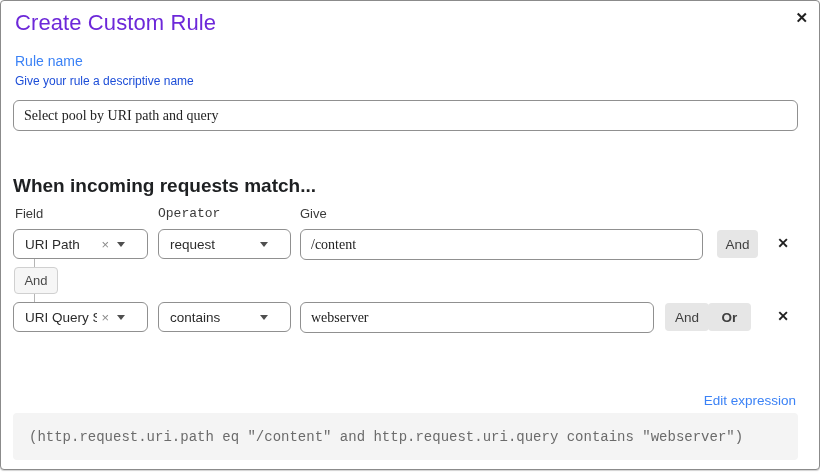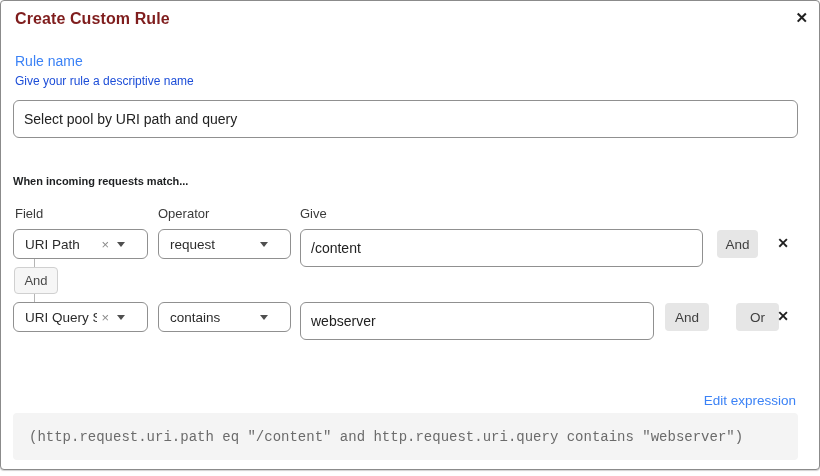--- a/index.html
+++ b/index.html
@@ -13,43 +13,43 @@
     width:820px; height:470px;
     background:#fff;
     border:1px solid #8b8b8b;
     border-radius:4px;
     box-shadow:0 1px 1px rgba(0,0,0,0.18);
   }
   .abs { position:absolute; }
 
   .title {
     left:14px; top:9px;
-    font-size:16px; font-weight:bold; color:#7f1d1d;
+    font-size:22px; font-weight:normal; color:#6d28d9;
     letter-spacing:0.1px;
   }
   .close-btn {
     right:9px; top:7px;
     font-size:15px; font-weight:bold; color:#1f1f1f;
     cursor:pointer; line-height:1; padding:2px;
   }
 
   .field-label { font-size:14px; color:#3b82f6; }
   .helper-text { font-size:12px; color:#1d4ed8; }
 
   .tinput {
-    height:38px;
+    height:31px;
     border:1px solid #909090; border-radius:6px;
     padding:0 10px;
     font-size:14px; color:#222; background:#fff;
-    font-family:Liberation Sans, sans-serif;
+    font-family:Liberation Serif, serif;
     outline:none;
   }
   .rule-input { left:12px; top:99px; width:785px; }
 
-  .section-heading { font-size:11px; font-weight:bold; color:#1e2022; }
+  .section-heading { font-size:19px; font-weight:bold; color:#1e2022; }
   .col-label { font-size:13px; color:#3a3a3a; top:205px; }
 
   .match-row { left:0; width:820px; height:30px; }
 
   .select {
     position:absolute; height:30px;
     background:#fff; border:1px solid #909090; border-radius:6px;
     display:flex; align-items:center;
     padding:0 22px 0 11px;
     font-size:13.5px; color:#2b2b2b;
@@ -73,21 +73,21 @@
 
   .conn-btn {
     position:absolute; top:1px; height:28px;
     background:#e6e6e6; border:none; border-radius:4px;
     font-size:13.5px; color:#404040;
     font-family:"Liberation Sans", sans-serif;
     cursor:pointer;
   }
   .btn-and-1 { left:716px; width:41px; }
   .btn-and-2 { left:664px; width:44px; }
-  .btn-or-2  { left:735px; width:43px; }
+  .btn-or-2  { left:707px; width:43px;font-weight:bold; }
 
   .del-x {
     position:absolute; left:772px; top:7px; width:20px;
     text-align:center;
     font-weight:bold; font-size:14px; color:#1f1f1f;
     line-height:1; cursor:pointer;
   }
 
   .and-pill {
     left:13px; top:266px; width:44px; height:27px;
@@ -122,21 +122,21 @@
   <div class="abs title">Create Custom Rule</div>
   <div class="abs close-btn">✕</div>
 
   <div class="abs field-label" style="left:14px; top:52px;">Rule name</div>
   <div class="abs helper-text" style="left:14px; top:73px;">Give your rule a descriptive name</div>
   <input class="abs tinput rule-input" type="text" value="Select pool by URI path and query" style="">
 
   <div class="abs section-heading" style="left:12px; top:174px;">When incoming requests match...</div>
 
   <div class="abs col-label" style="left:14px;">Field</div>
-  <div class="abs col-label" style="left:157px;">Operator</div>
+  <div class="abs col-label" style="left:157px;font-family:Liberation Mono, monospace;">Operator</div>
   <div class="abs col-label" style="left:299px;">Give</div>
 
   <div class="abs match-row" style="top:228px;">
     <div class="select sel-field">
       <span class="lbl">URI Path</span>
       <span class="clear-x">×</span>
       <span class="caret"></span>
     </div>
     <div class="select sel-op">
       <span class="lbl">request</span>

